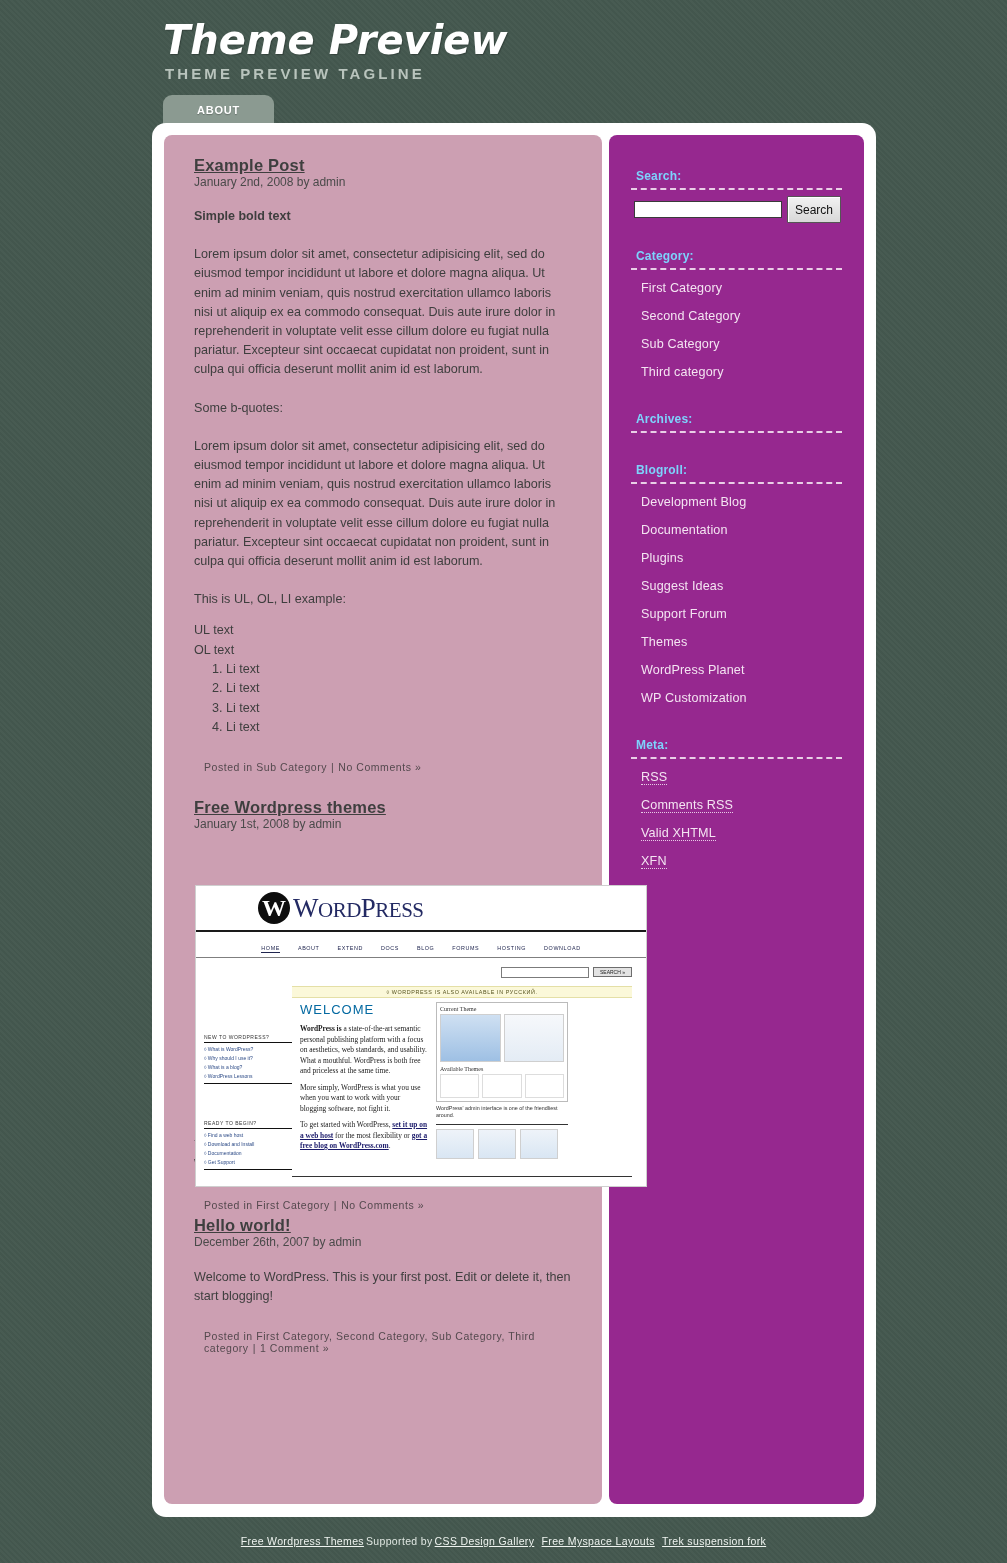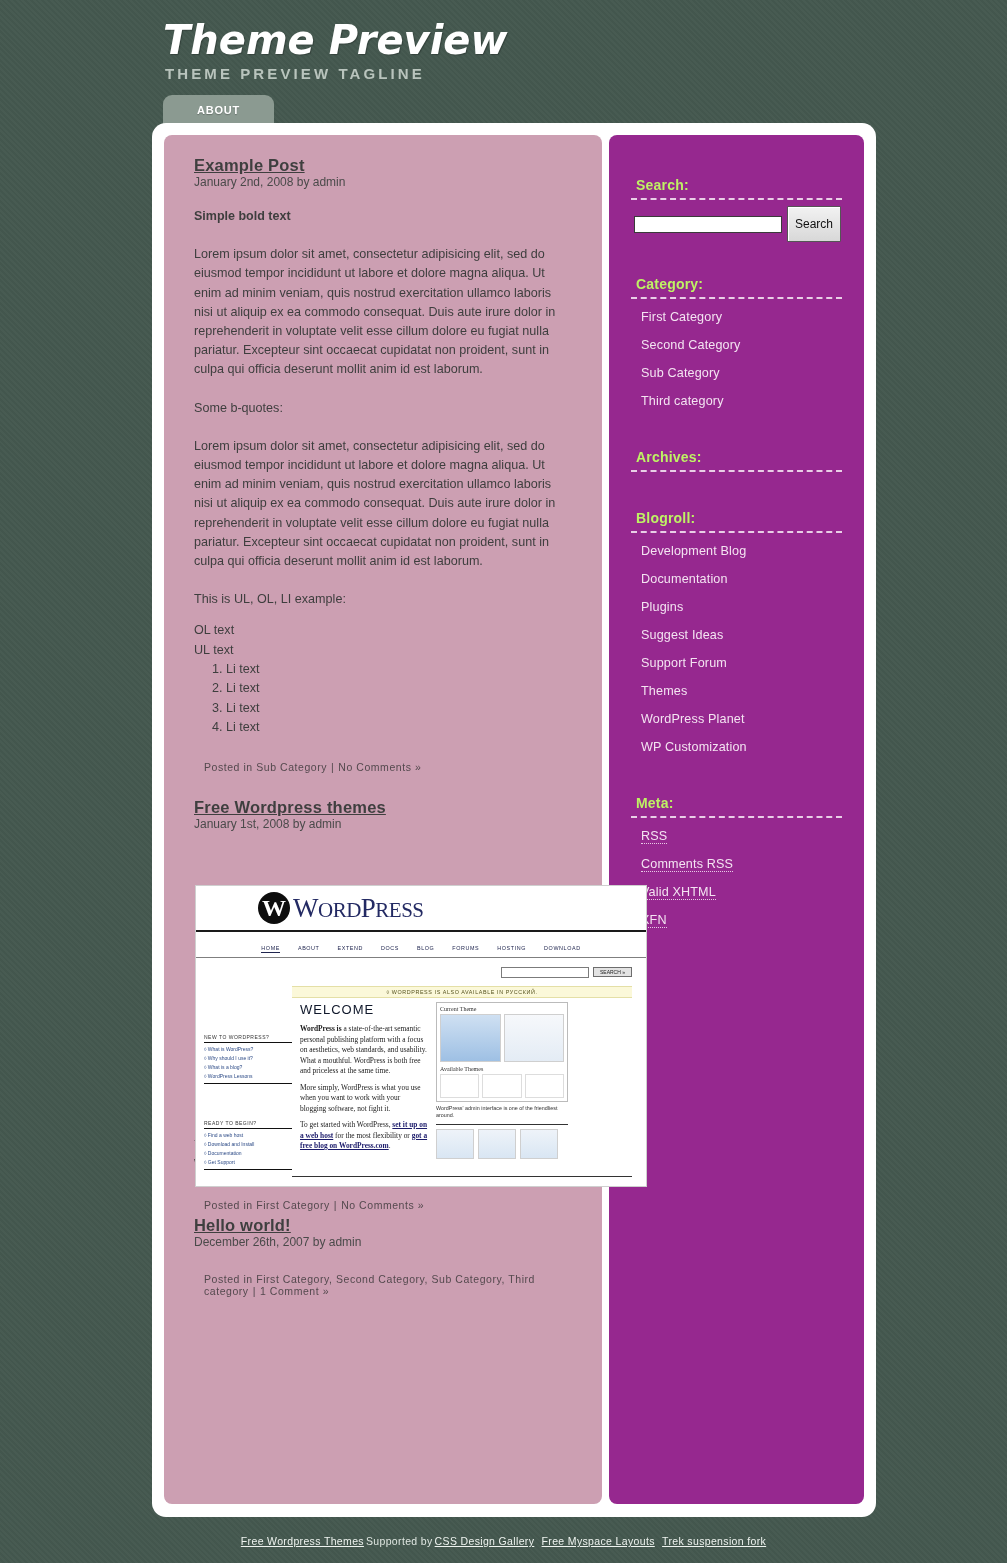--- a/index.html
+++ b/index.html
@@ -122,24 +122,24 @@
     position:absolute;
     left:445px; top:0;
     width:255px;
     min-height:1369px;
     background:#96288f;
     border-radius:8px;
   }
   #sidebar .sbinner{ padding:26px 22px 20px 22px; }
   .sbsec{ margin:0 0 0 0; }
   .sbtitle{
-    font-size:14px;
+    font-size:12px;
     font-weight:bold;
-    color:#bef264;
-    margin:16px 0 5px 5px;
+    color:#7dd3fc;
+    margin:8px 0 5px 5px;
     letter-spacing:0.2px;
   }
   .sbrule{
     border-bottom:2px dashed #e9cfe7;
     height:0;
     margin:0 0 4px 0;
   }
   .sblist{ list-style:none; margin:0; padding:0; }
   .sblist li{ margin:0; padding:0; }
   .sblist li a{
@@ -160,21 +160,21 @@
     background:#ffffff;
     border:1px solid #3a3a3a;
     outline:none;
     font-family:"Liberation Sans", sans-serif;
     font-size:11px;
     padding:0 3px;
     box-sizing:border-box;
   }
   .searchbtn{
     margin-left:5px;
-    height:36px;
+    height:27px;
     padding:0 7px;
     background:linear-gradient(#f2f2f2,#d8d8d8);
     border:1px solid #555;
     box-shadow:inset 1px 1px 0 #ffffff;
     font-family:"Liberation Sans", sans-serif;
     font-size:12px;
     color:#111;
     cursor:pointer;
     border-radius:1px;
   }
@@ -234,21 +234,21 @@
     font-family:"Liberation Sans",sans-serif;
     font-size:5.4px; letter-spacing:0.6px; color:#55521f;
     text-align:center;padding:2px 0;
   }
   .wp-cols{ display:flex; padding:4px 10px 0 8px; }
   .wp-c1{ width:88px; padding-top:32px;}
   .wp-c1 .hd{ font-family:"Liberation Sans",sans-serif;font-size:5px;letter-spacing:0.5px;color:#333;border-bottom:1px solid #111;padding-bottom:2px;}
   .wp-c1 .li{ font-family:"Liberation Sans",sans-serif;font-size:5px;color:#2c4a86;margin-top:3px;}
   .wp-c1 .rule{ border-bottom:1px solid #111; margin-top:4px;}
   .wp-c2{ width:128px; padding:0 8px;}
-  .wp-welcome{ font-family:"Liberation Sans",sans-serif;font-size:13px;letter-spacing:1px;color:#0f172a;margin-bottom:7px;}
+  .wp-welcome{ font-family:"Liberation Sans",sans-serif;font-size:13px;letter-spacing:1px;color:#0369a1;margin-bottom:7px;}
   .wp-c2 p{ margin:0 0 6px 0;font-size:7.4px;line-height:10.5px;color:#1a1a1a;}
   .wp-c2 b{font-weight:bold;}
   .wp-c2 a{color:#1a1a6a;text-decoration:underline;font-weight:bold;}
   .wp-c3{ width:132px; }
   .wp-panel{ border:1px solid #bbb; padding:3px; }
   .wp-panel .t{ font-size:6px; color:#333; margin-bottom:2px;}
   .wp-shotrow{ display:flex; gap:3px; }
   .wp-thumb{ border:1px solid #cfcfcf; height:46px; flex:1; background:linear-gradient(#f6f8fb,#e4ecf5);}
   .wp-thumb.blue{ background:linear-gradient(#cfe0f2,#9ec0e4);}
   .wp-cap{ font-family:"Liberation Sans",sans-serif;font-size:5.4px;color:#333;margin-top:3px;line-height:7px;}
@@ -291,22 +291,22 @@
         <div class="post">
           <h2><a class="posttitle" href="#">Example Post</a></h2>
           <div class="postdate">January 2nd, 2008 by admin</div>
           <div class="entry">
             <p class="boldline">Simple bold text</p>
             <p>Lorem ipsum dolor sit amet, consectetur adipisicing elit, sed do eiusmod tempor incididunt ut labore et dolore magna aliqua. Ut enim ad minim veniam, quis nostrud exercitation ullamco laboris nisi ut aliquip ex ea commodo consequat. Duis aute irure dolor in reprehenderit in voluptate velit esse cillum dolore eu fugiat nulla pariatur. Excepteur sint occaecat cupidatat non proident, sunt in culpa qui officia deserunt mollit anim id est laborum.</p>
             <p>Some b-quotes:</p>
             <p>Lorem ipsum dolor sit amet, consectetur adipisicing elit, sed do eiusmod tempor incididunt ut labore et dolore magna aliqua. Ut enim ad minim veniam, quis nostrud exercitation ullamco laboris nisi ut aliquip ex ea commodo consequat. Duis aute irure dolor in reprehenderit in voluptate velit esse cillum dolore eu fugiat nulla pariatur. Excepteur sint occaecat cupidatat non proident, sunt in culpa qui officia deserunt mollit anim id est laborum.</p>
             <p>This is UL, OL, LI example:</p>
             <ul>
+              <li>UL text</li>
               <li>OL text</li>
-              <li>UL text</li>
             </ul>
             <ol>
               <li>Li text</li>
               <li>Li text</li>
               <li>Li text</li>
               <li>Li text</li>
             </ol>
           </div>
           <div class="postmeta"><span>Posted in </span><a href="#">Sub Category</a><span class="sep">|</span><a href="#">No Comments »</a></div>
         </div>
@@ -321,20 +321,23 @@
             <p><span>You can easy find free </span><a class="inlinelink" href="#">Wordpress themes</a><span> at WPThemesArchive.com</span></p>
           </div>
           <div class="postmeta"><span>Posted in </span><a href="#">First Category</a><span class="sep">|</span><a href="#">No Comments »</a></div>
         </div>
 
         <div style="height:14px;"></div>
 
         <div class="post">
           <h2><a class="posttitle" href="#">Hello world!</a></h2>
           <div class="postdate">December 26th, 2007 by admin</div>
+          <div class="entry">
+            <p>Welcome to WordPress. This is your first post. Edit or delete it, then start blogging!</p>
+          </div>
           <div class="postmeta"><span>Posted in </span><a href="#">First Category, Second Category, Sub Category, Third category</a><span class="sep">|</span><a href="#">1 Comment »</a></div>
         </div>
 
       </div>
     </div>
 
     <div id="sidebar">
       <div class="sbinner">
 
         <div class="sbsec">

